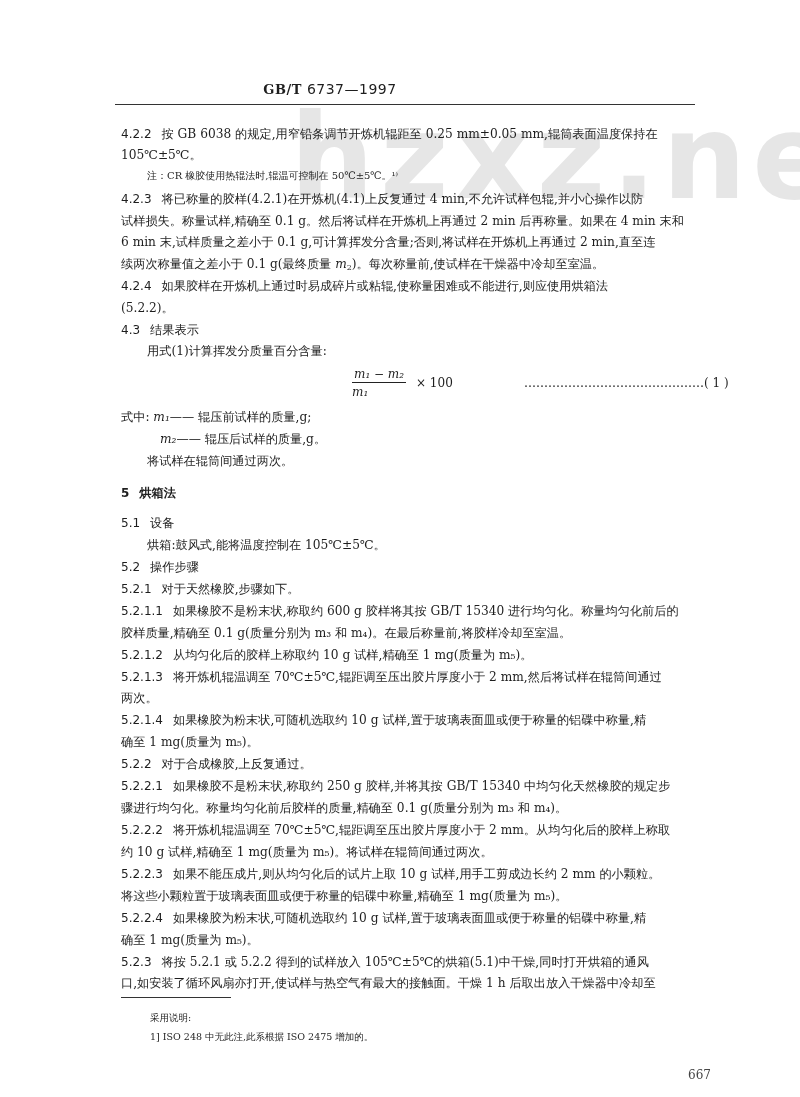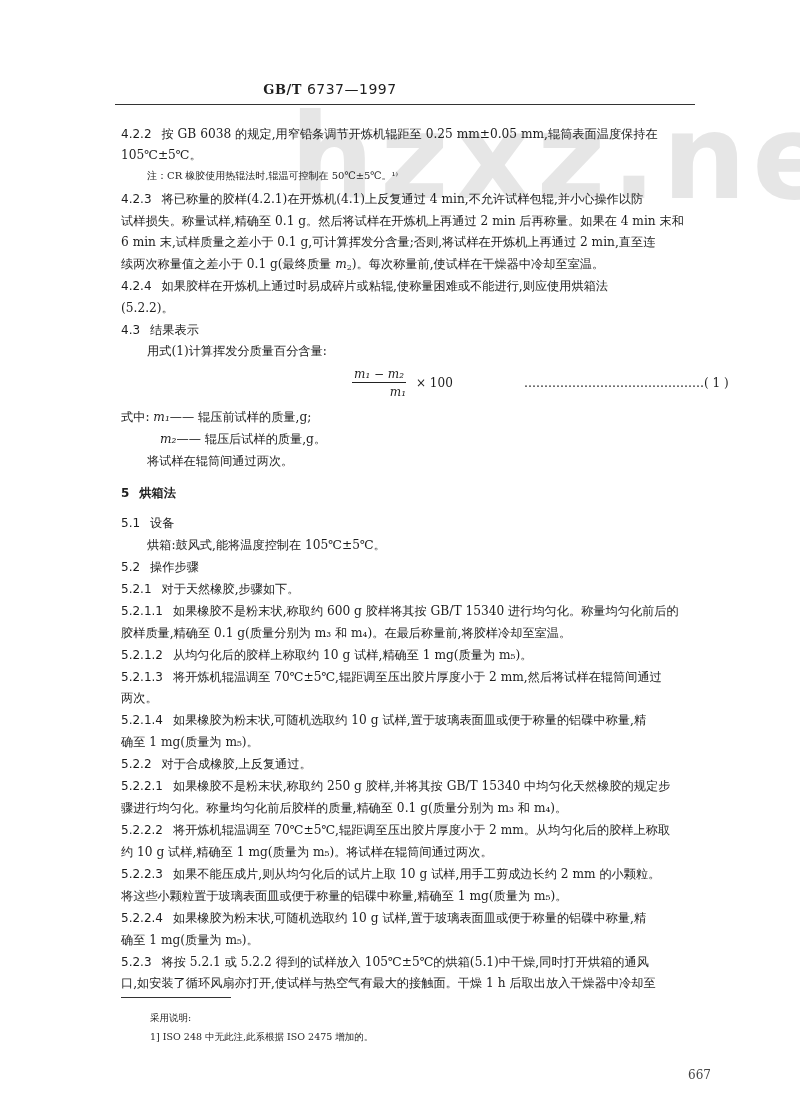--- a/index.html
+++ b/index.html
@@ -23,21 +23,21 @@
       position: absolute; left: 121px; font-size: 12.2px; white-space: nowrap; line-height: 1;
     }
     .indent1 { left: 147px; }
     .indent2 { left: 160px; }
     .note { font-size: 10px; left: 147px; }
     .secno { font-family: "DejaVu Sans", sans-serif; font-size: 12px; margin-right: 10px; }
     .bold { font-weight: bold; }
     .sub { font-size: 8px; vertical-align: -2px; }
     .m { font-style: italic; }
     .formula {
-      position: absolute; left: 352px; top: 344px; font-size: 12px; text-align: right;
+      position: absolute; left: 352px; top: 344px; font-size: 12px; text-align: left;
     }
     .formula .numer { display: block; border-bottom: 1px solid #222; padding: 0 2px 1px 2px; }
     .formula .denom { display: block; padding-top: 2px; }
     .times { position: absolute; left: 416px; top: 353px; font-size: 12px; }
     .eqno { position: absolute; left: 524px; top: 353px; font-size: 12px; letter-spacing: 0; }
     .foot-rule { position: absolute; top: 980px; left: 121px; width: 110px; height: 1px; background: #333; }
     .footnote { position: absolute; left: 150px; font-size: 9.5px; white-space: nowrap; }
     .page-number { position: absolute; left: 688px; top: 1038px; font-size: 12px; color: #444; }
   </style>
 </head>

